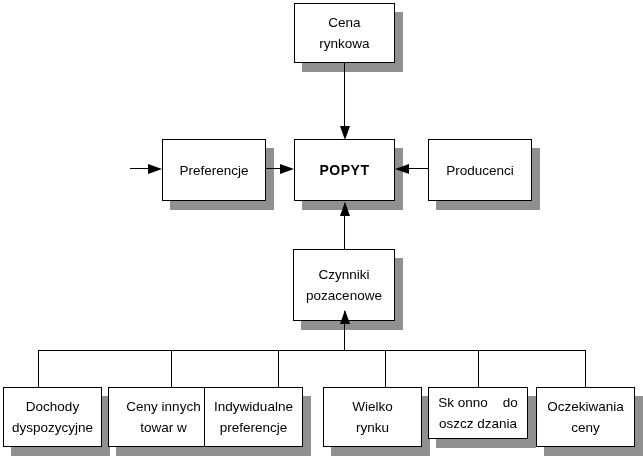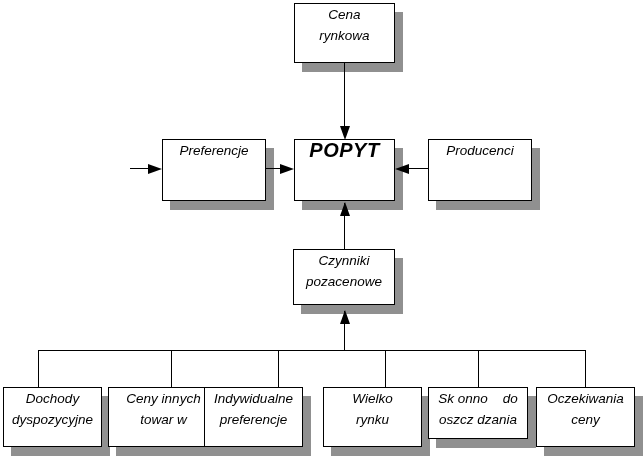--- a/index.html
+++ b/index.html
@@ -18,31 +18,30 @@
     font-family:"Liberation Sans","DejaVu Sans",sans-serif;
     font-size:13.5px;
     color:var(--text);
     overflow:hidden;
   }
   .node{
     position:absolute;
     background:var(--box-fill);
     border:1px solid var(--box-border);
     box-shadow:8px 9px 0 0 var(--shadow);
-    display:flex;align-items:flex-start;justify-content:center;
+    display:flex;align-items:center;justify-content:center;
     text-align:center;
     box-sizing:border-box;
-    font-style:italic;
   }
   .node .label{
     white-space:pre-wrap;
     line-height:21px;
     display:block;
   }
-  .node.bold .label{font-weight:bold;font-size:20px;letter-spacing:.5px;}
+  .node.bold .label{font-weight:bold;font-size:14px;letter-spacing:.5px;}
   .line{position:absolute;background:var(--line);}
   .arr{position:absolute;width:0;height:0;}
   .arr-down{border-left:5px solid transparent;border-right:5px solid transparent;border-top:14px solid var(--line);}
   .arr-up{border-left:5px solid transparent;border-right:5px solid transparent;border-bottom:14px solid var(--line);}
   .arr-right{border-top:5px solid transparent;border-bottom:5px solid transparent;border-left:14px solid var(--line);}
   .arr-left{border-top:5px solid transparent;border-bottom:5px solid transparent;border-right:14px solid var(--line);}
 </style>
 </head>
 <body>
 
@@ -59,21 +58,21 @@
   </div>
 
   <div class="node bold" style="left:294px;top:139px;width:101px;height:62px">
     <span class="label">POPYT</span>
   </div>
 
   <div class="node" style="left:428px;top:139px;width:104px;height:62px">
     <span class="label">Producenci</span>
   </div>
 
-  <div class="node" style="left:293px;top:249px;width:102px;height:56px">
+  <div class="node" style="left:293px;top:249px;width:102px;height:72px">
     <span class="label">Czynniki
 pozacenowe</span>
   </div>
 
   <div class="node" style="left:3px;top:387px;width:99px;height:60px">
     <span class="label">Dochody
 dyspozycyjne</span>
   </div>
 
   <div class="node" style="left:108px;top:387px;width:111px;height:60px">

